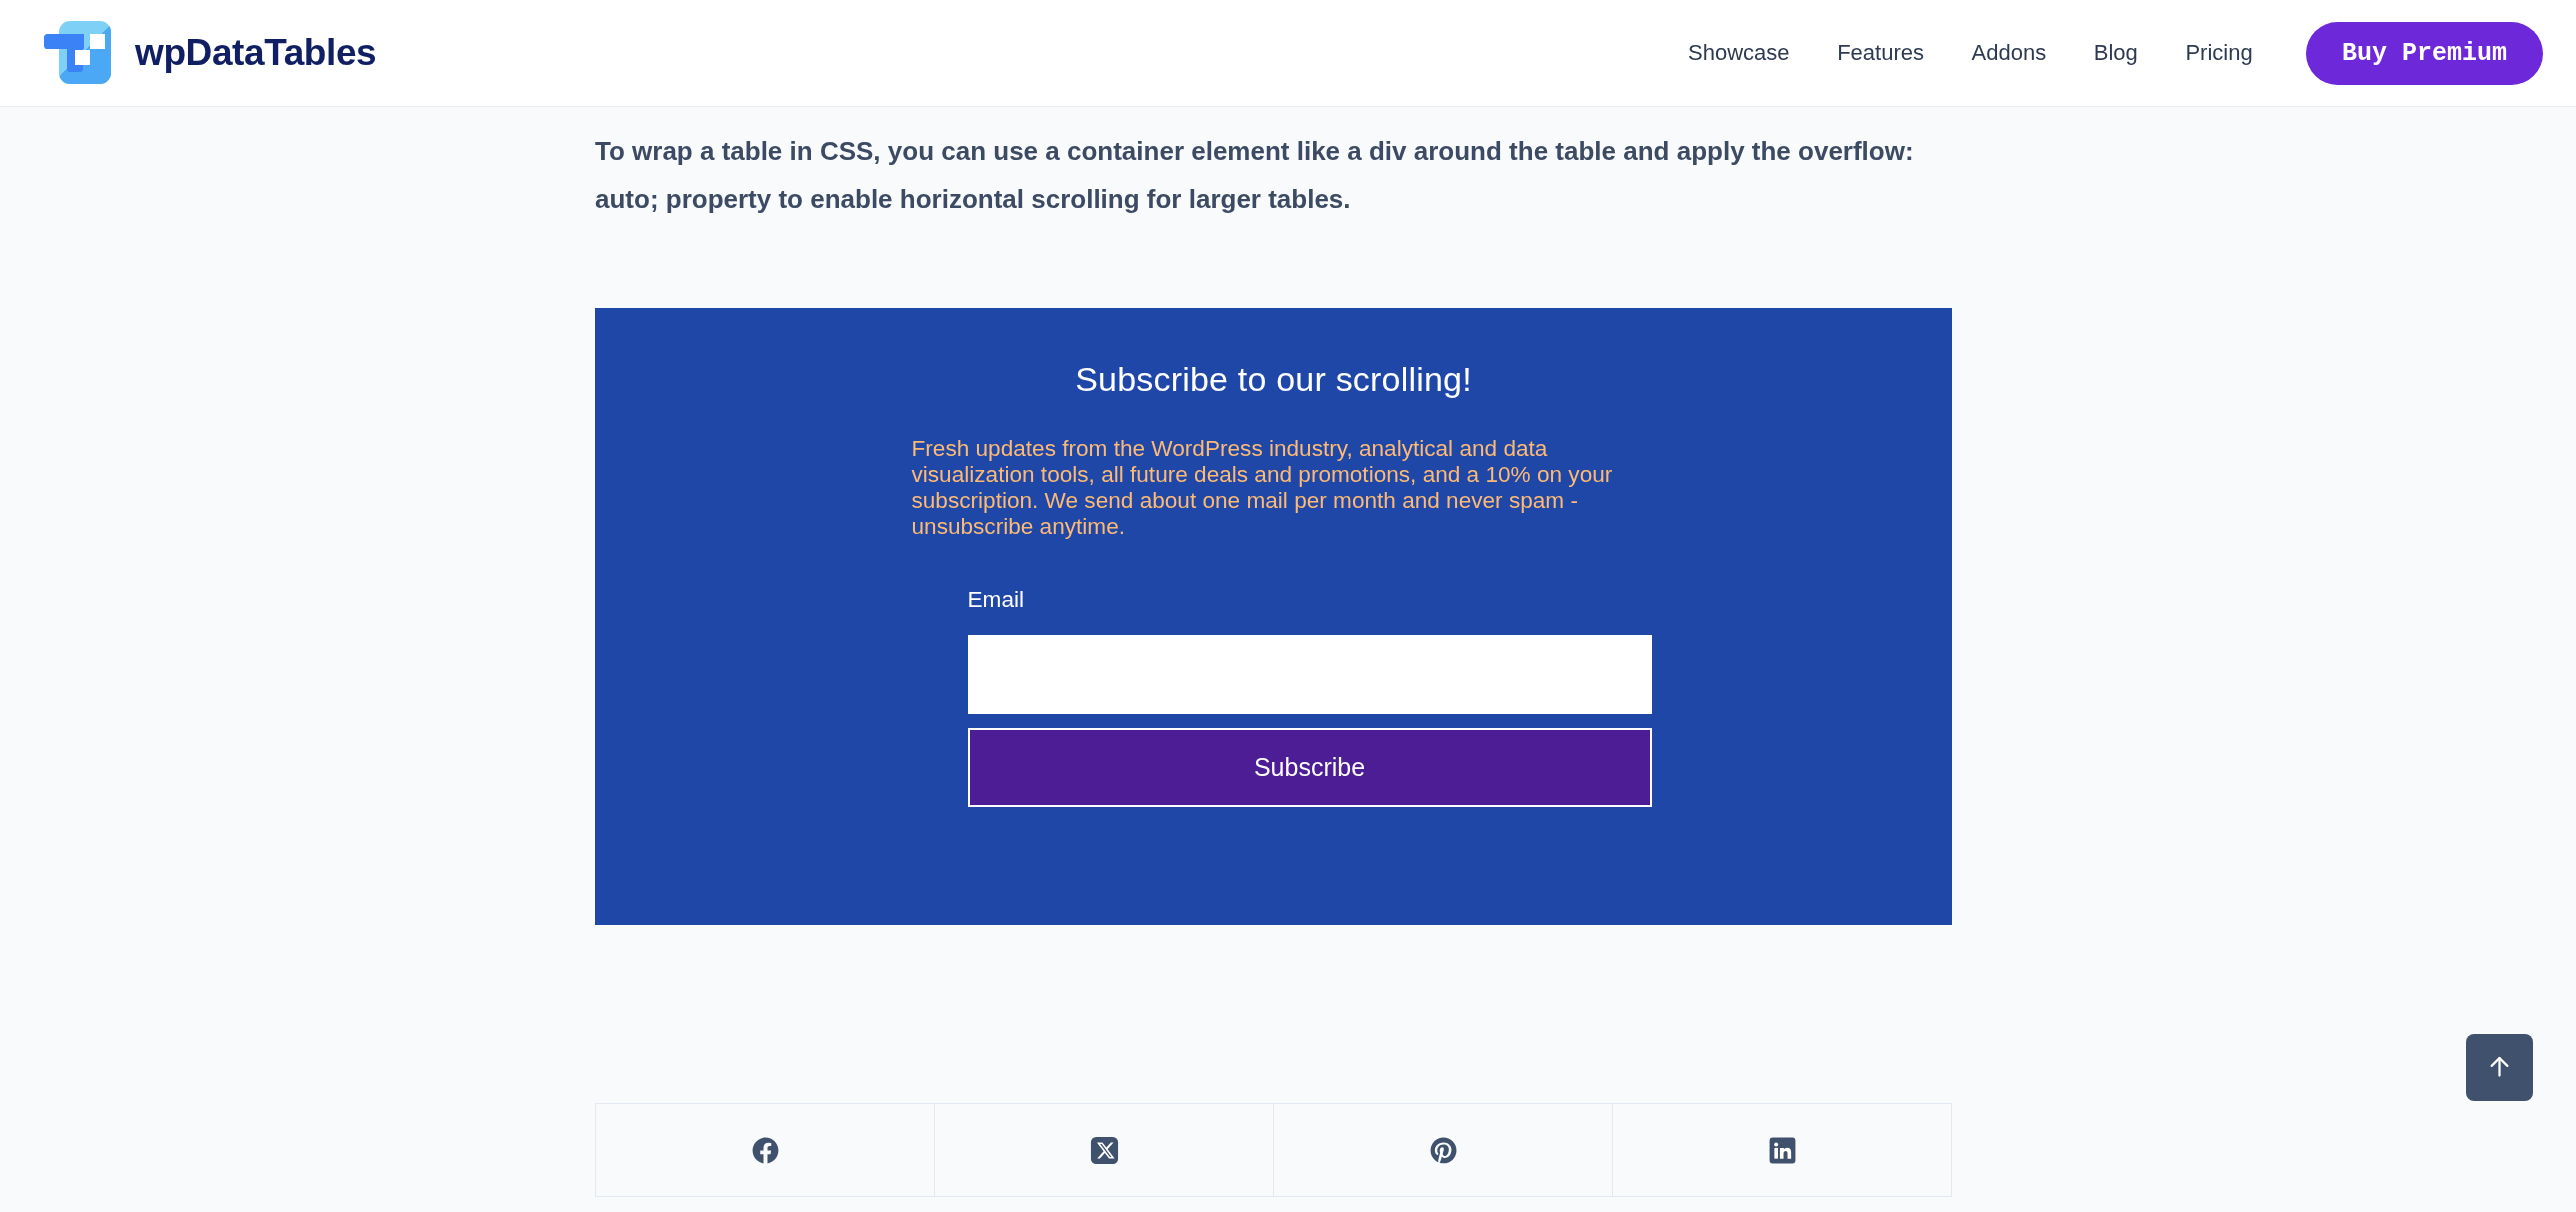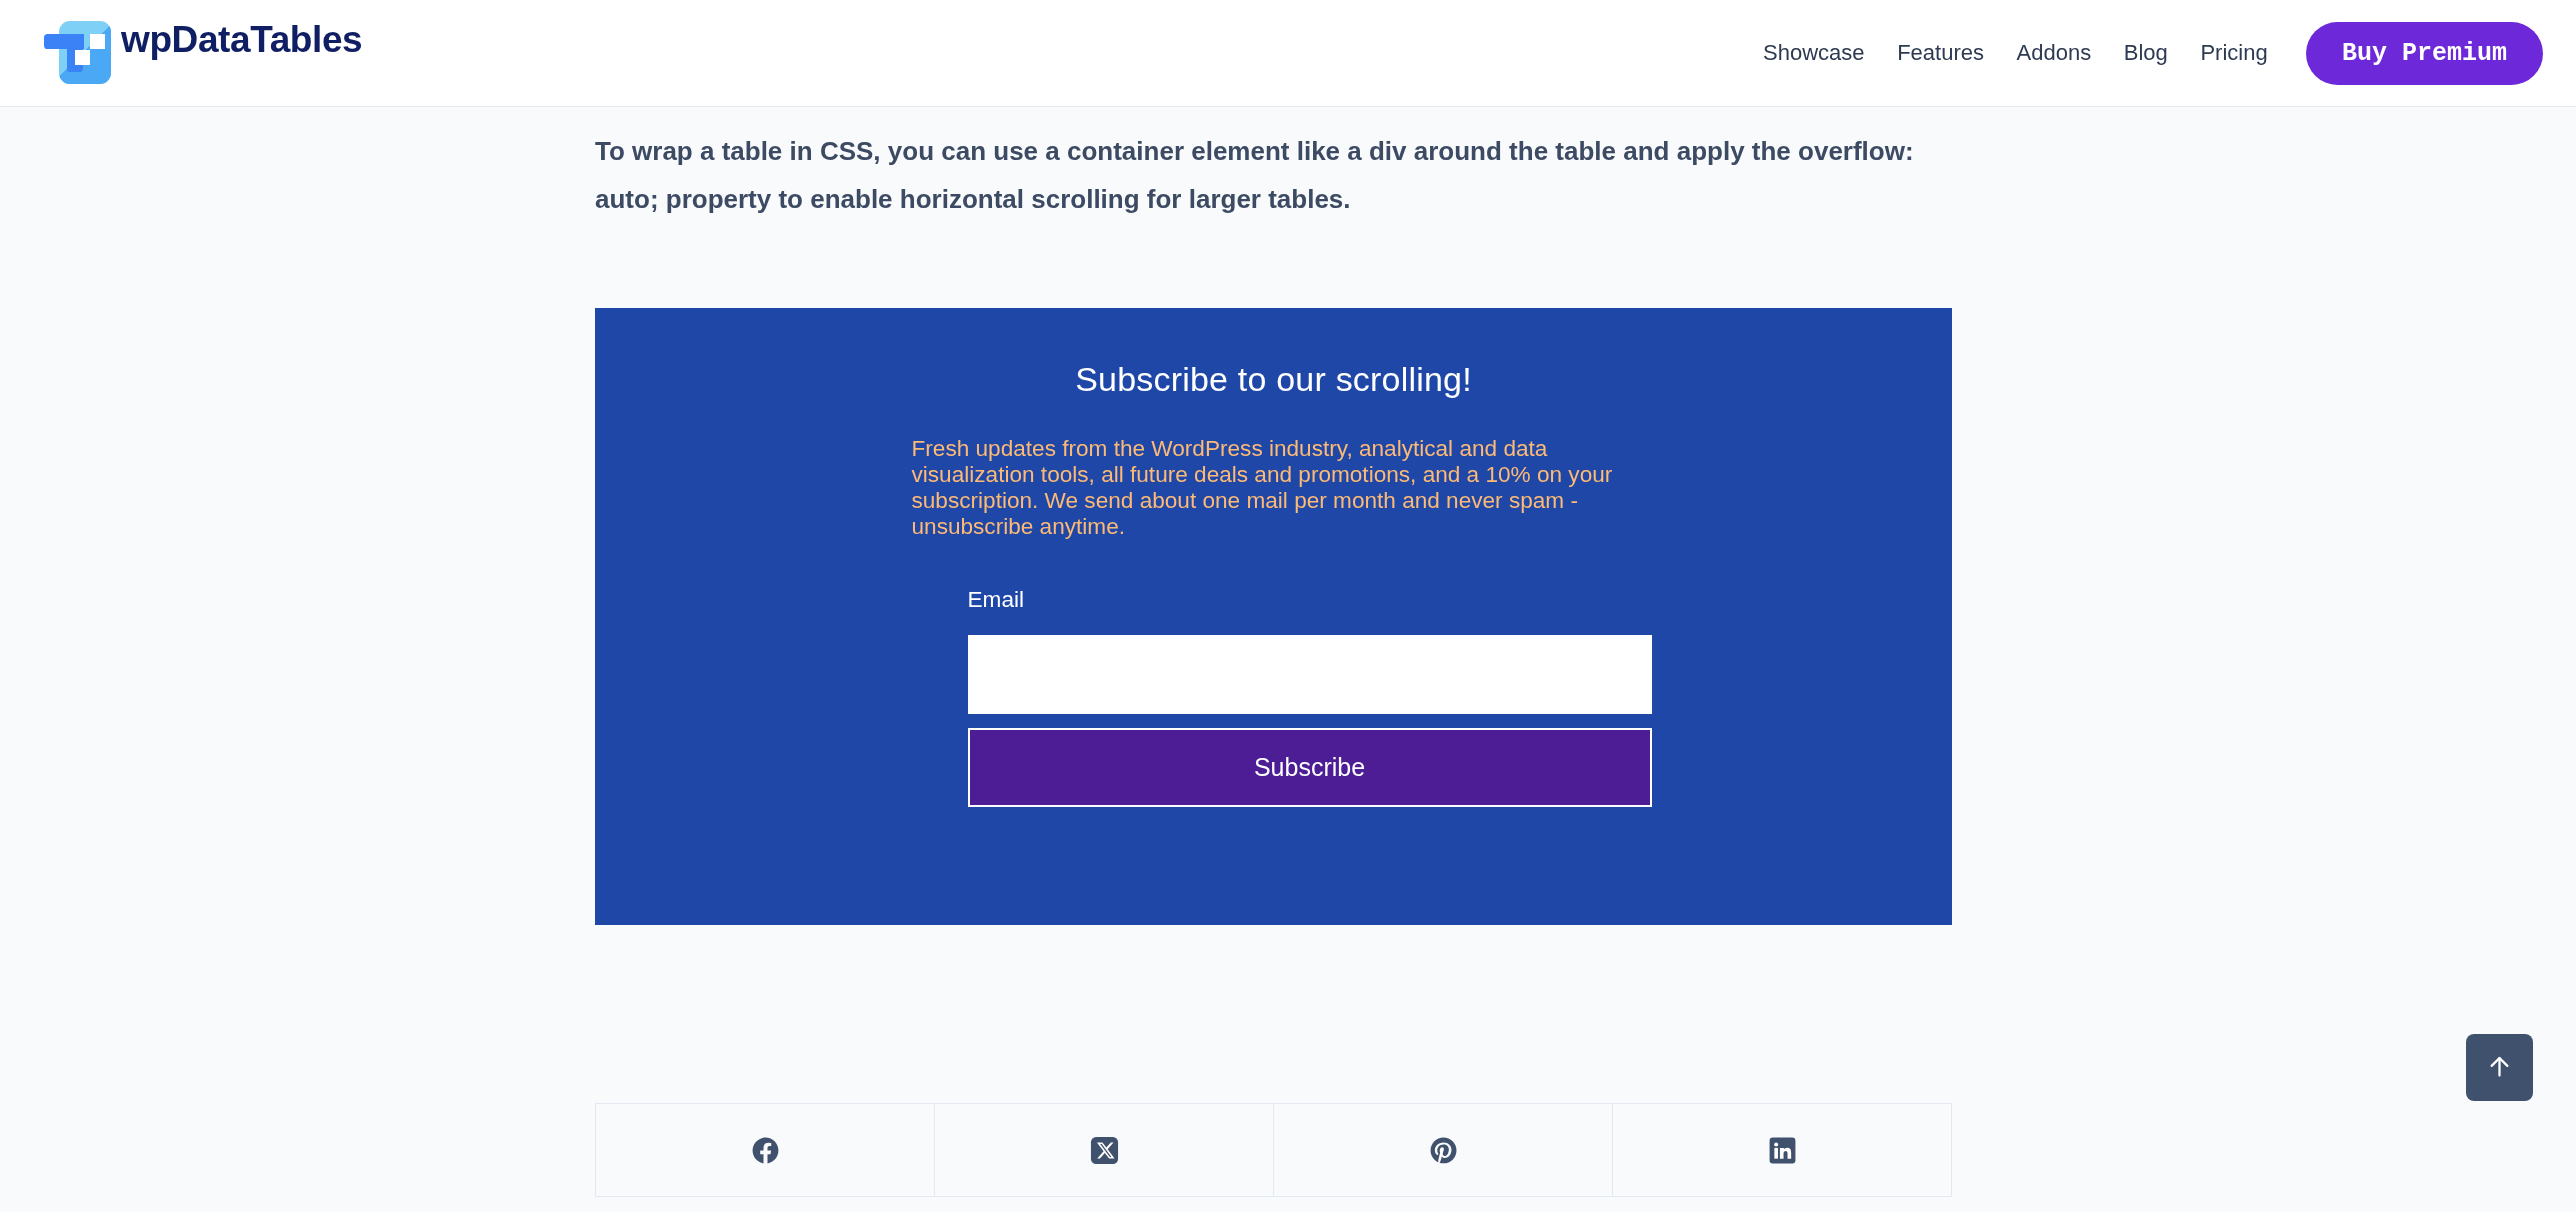--- a/index.html
+++ b/index.html
@@ -24,21 +24,22 @@
     height: 107px;
     background: #ffffff;
     border-bottom: 0.9px solid #e8ecf1;
     display: flex;
     align-items: center;
     z-index: 30;
   }
 
   .brand {
     display: flex;
-    gap: 10px;
+    align-items: center;
+    gap: 24px;
     margin-left: 42px;
     text-decoration: none;
   }
 
   .logo-mark {
     width: 69px;
     height: 69px;
     position: relative;
     flex: 0 0 auto;
   }
@@ -95,21 +96,21 @@
     color: #101f63;
     letter-spacing: -0.4px;
     white-space: nowrap;
   }
 
   .main-nav {
     margin-left: auto;
     margin-right: 33px;
     display: flex;
     align-items: center;
-    gap: 0;
+    gap: 15px;
   }
   .nav-link {
     font-size: 22px;
     color: #2d3a52;
     text-decoration: none;
     padding: 0 16.3px;
     white-space: nowrap;
   }
 
   .buy-premium {

